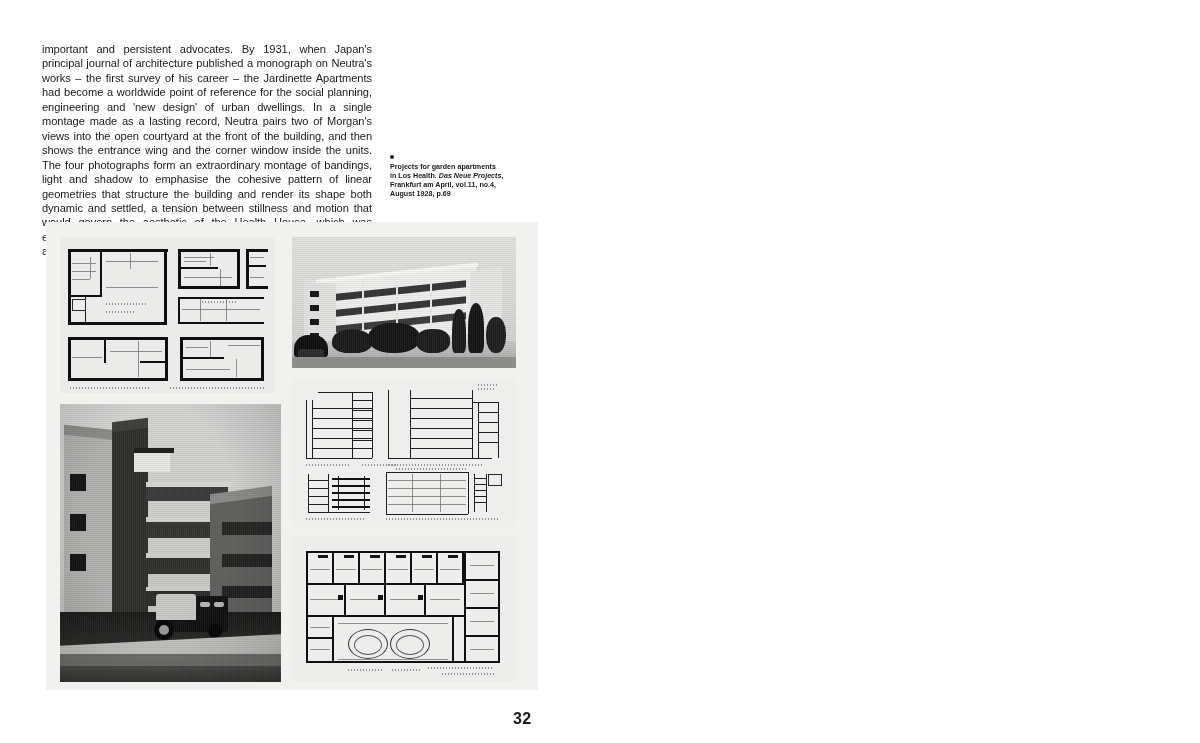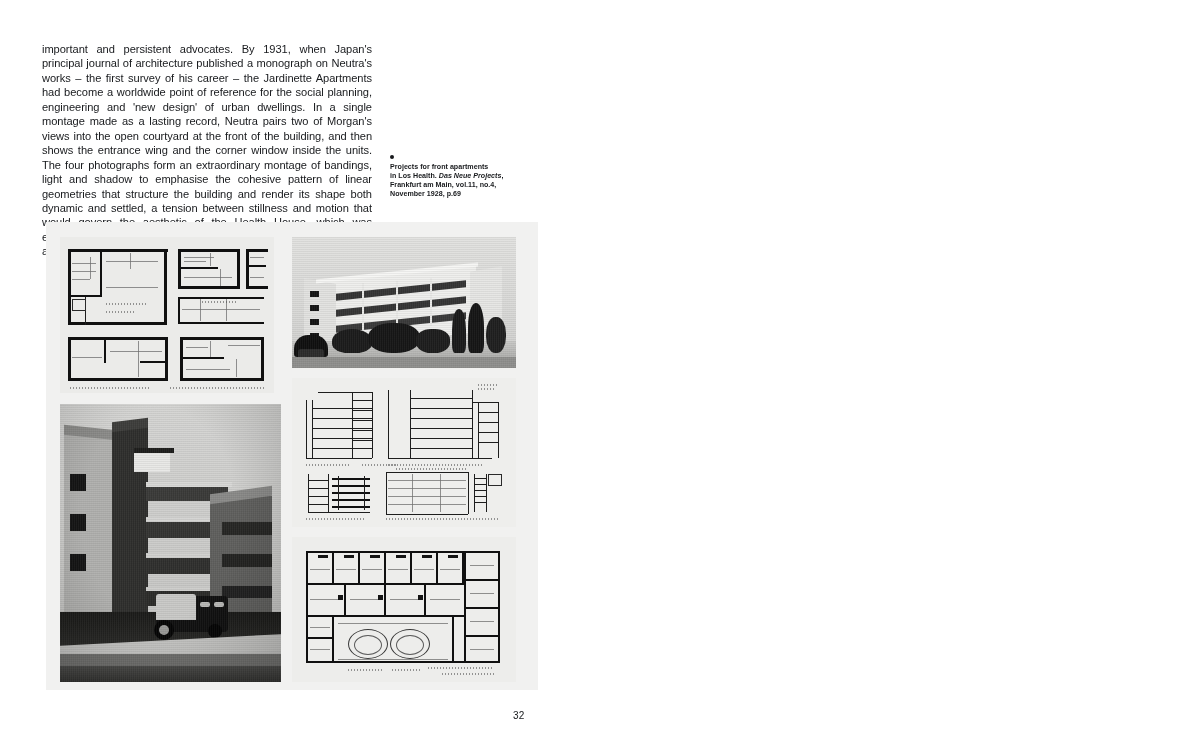--- a/index.html
+++ b/index.html
@@ -50,21 +50,21 @@
     margin-bottom:3.5px;
   }
   .caption .it{font-style:italic;}
   .caption .ln{display:block;white-space:nowrap;}
 
   .cap-garden{left:390px;top:155px;width:150px;}
 
   
   .folio{
     position:absolute;top:710px;
-    font-size:10px;font-weight:400;color:#17191c;
+    font-size:16px;font-weight:700;color:#17191c;
     letter-spacing:0.3px;
   }
   .folio-left{left:513px;}
 
   
   .montage{
     position:absolute;
     left:46px;top:222px;width:492px;height:468px;
     background:#f1f1f0;
   }
@@ -114,24 +114,24 @@
 <div class="spread">
 
   <div class="page page-left">
 
     <div class="bodytext">
       <p>important and persistent advocates. By 1931, when Japan's principal journal of architecture published a monograph on Neutra's works – the first survey of his career – the Jardinette Apartments had become a worldwide point of reference for the social planning, engineering and 'new design' of urban dwellings. In a single montage made as a lasting record, Neutra pairs two of Morgan's views into the open courtyard at the front of the building, and then shows the entrance wing and the corner window inside the units. The four photographs form an extraordinary montage of bandings, light and shadow to emphasise the cohesive pattern of linear geometries that structure the building and render its shape both dynamic and settled, a tension between stillness and motion that would govern the aesthetic of the Health House, which was entering conceptual design as work on the Jardinette was reaching a conclusion.</p>
     </div>
 
     <div class="caption cap-garden">
       <span class="bullet"></span>
-      <span class="ln">Projects for front apartments</span>
+      <span class="ln">Projects for garden apartments</span>
       <span class="ln"><span>in Los Health. </span><span class="it">Das Neue Projects</span><span>,</span></span>
-      <span class="ln">Frankfurt am Main, vol.11, no.4,</span>
-      <span class="ln">November 1928, p.69</span>
+      <span class="ln">Frankfurt am April, vol.11, no.4,</span>
+      <span class="ln">August 1928, p.69</span>
     </div>
 
     <div class="montage">
 
       <div class="plate p-plans-top">
 
         <div class="ln-th" style="left:8px;top:12px;width:100px;height:3px;"></div>
         <div class="ln-th" style="left:8px;top:12px;width:3px;height:76px;"></div>
         <div class="ln-th" style="left:8px;top:85px;width:96px;height:3px;"></div>
         <div class="ln-th" style="left:104px;top:12px;width:3px;height:76px;"></div>

